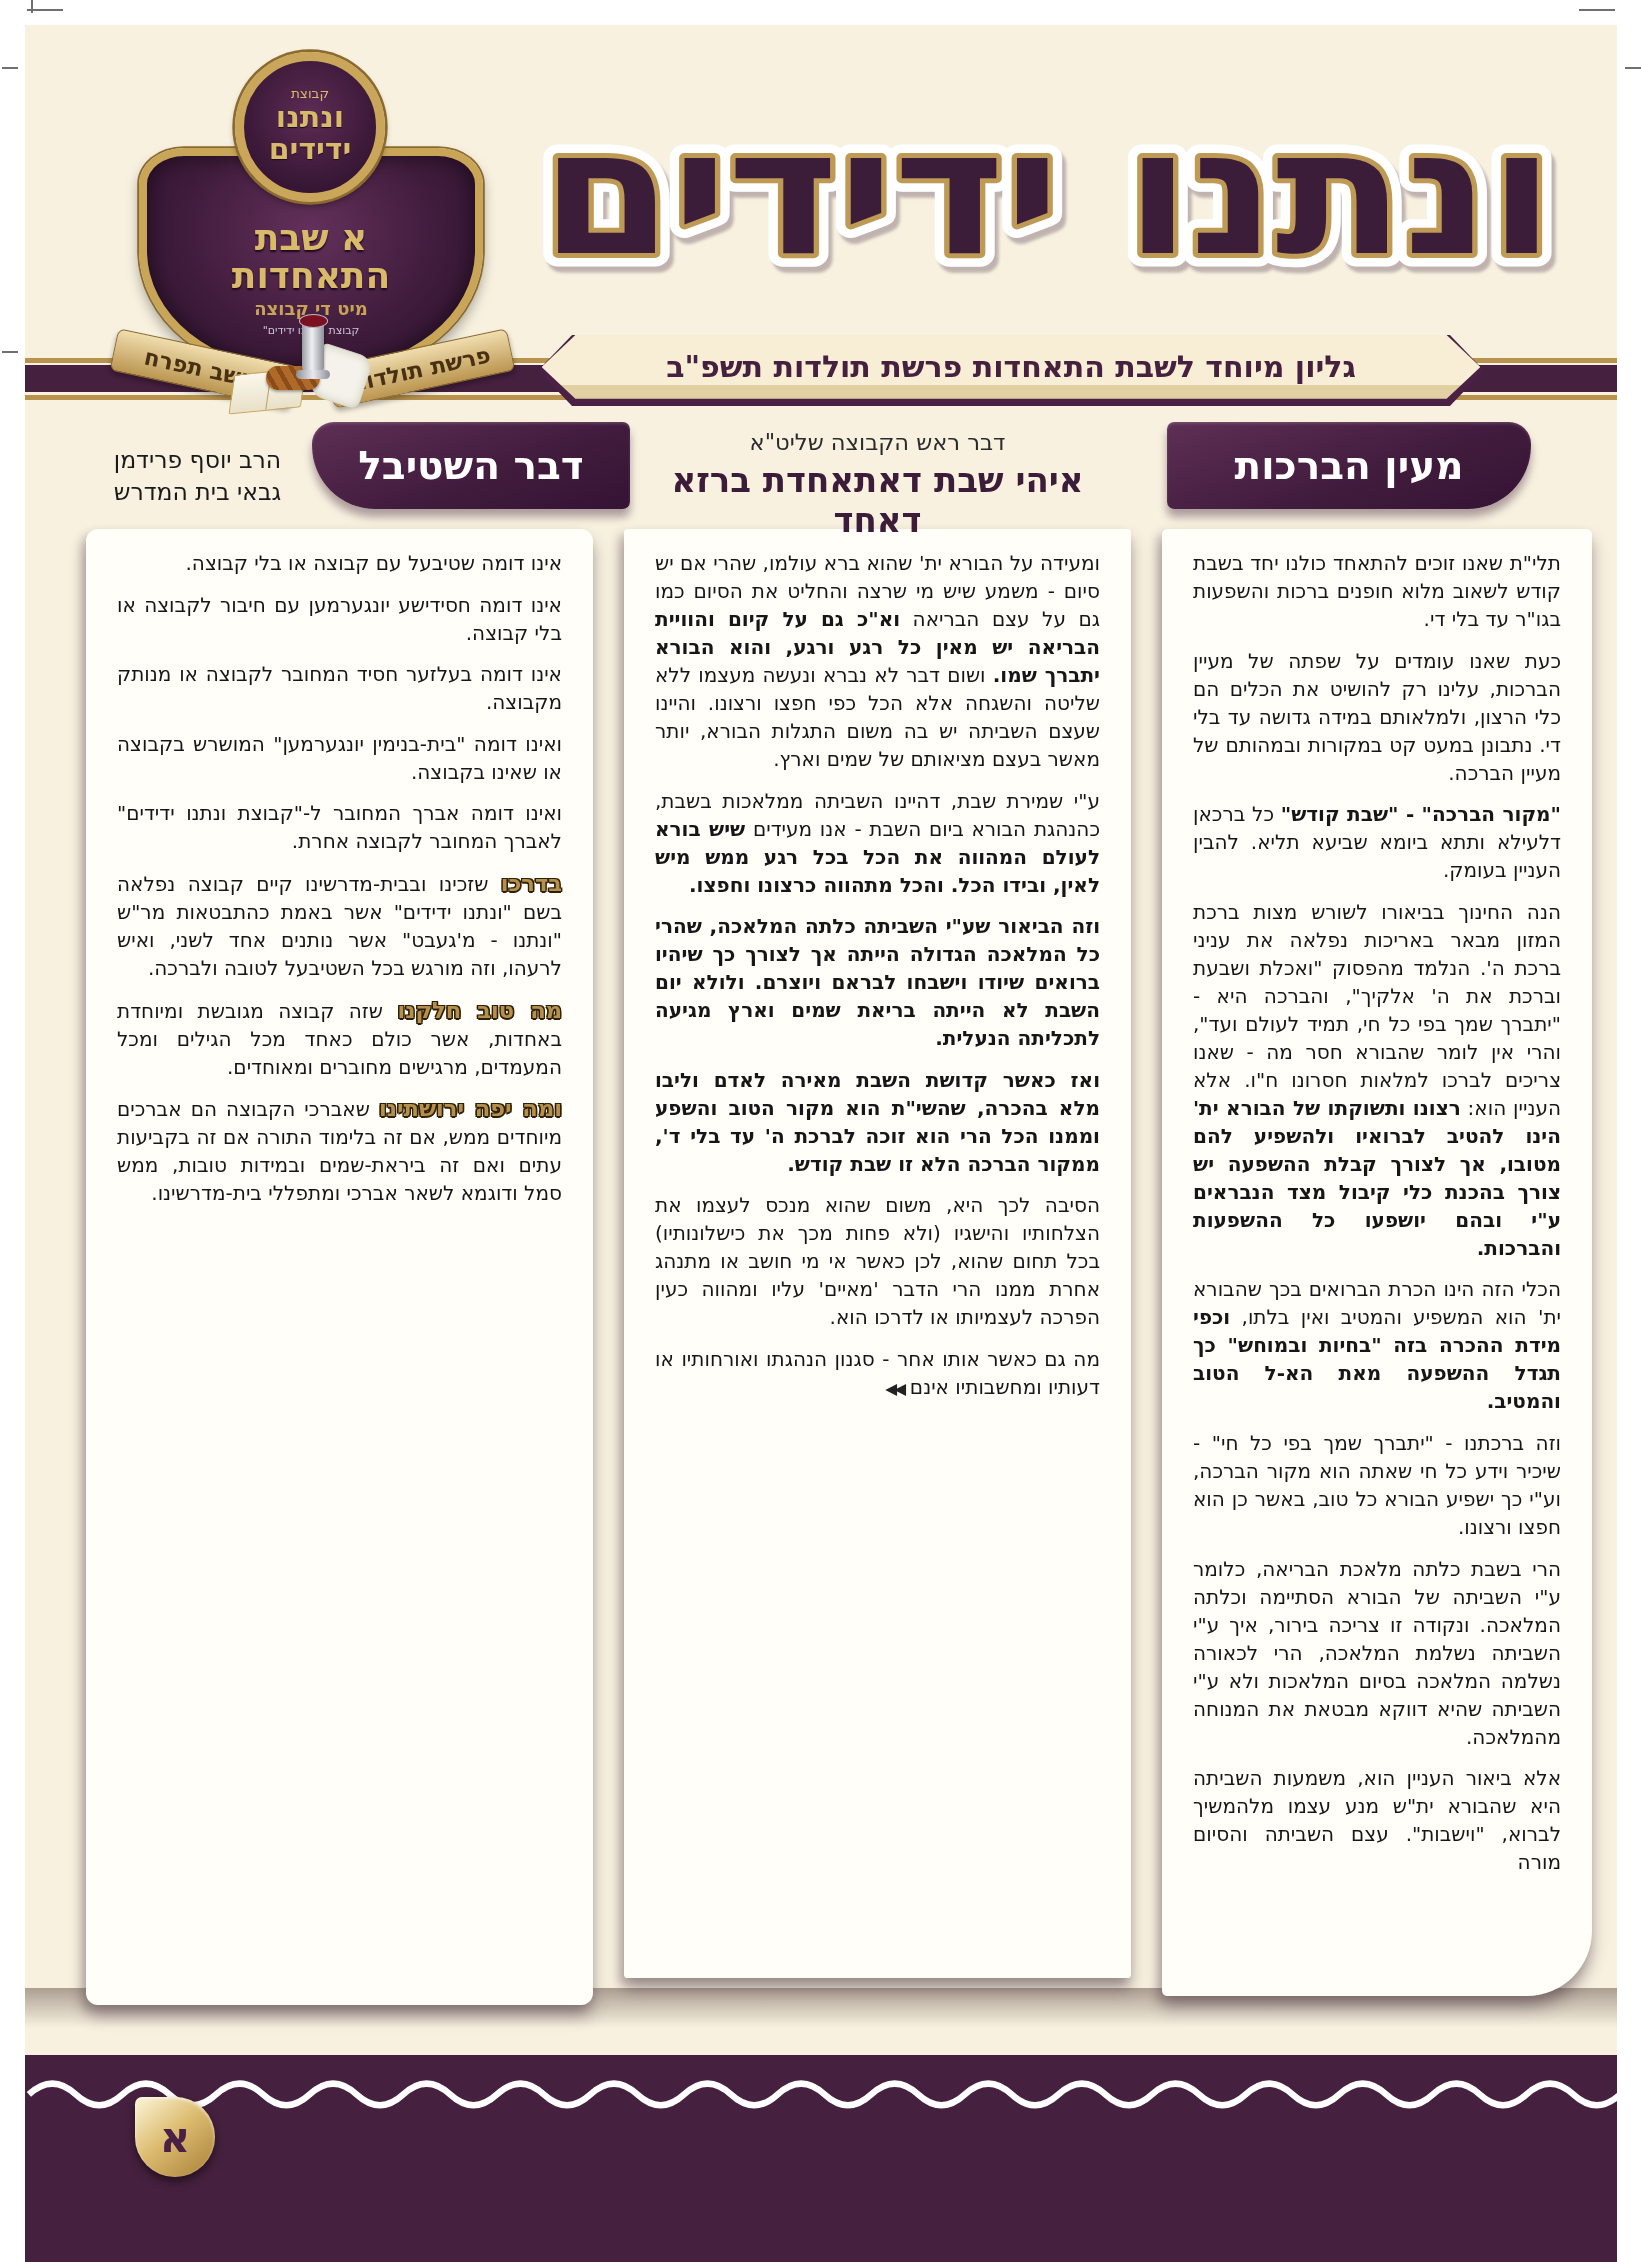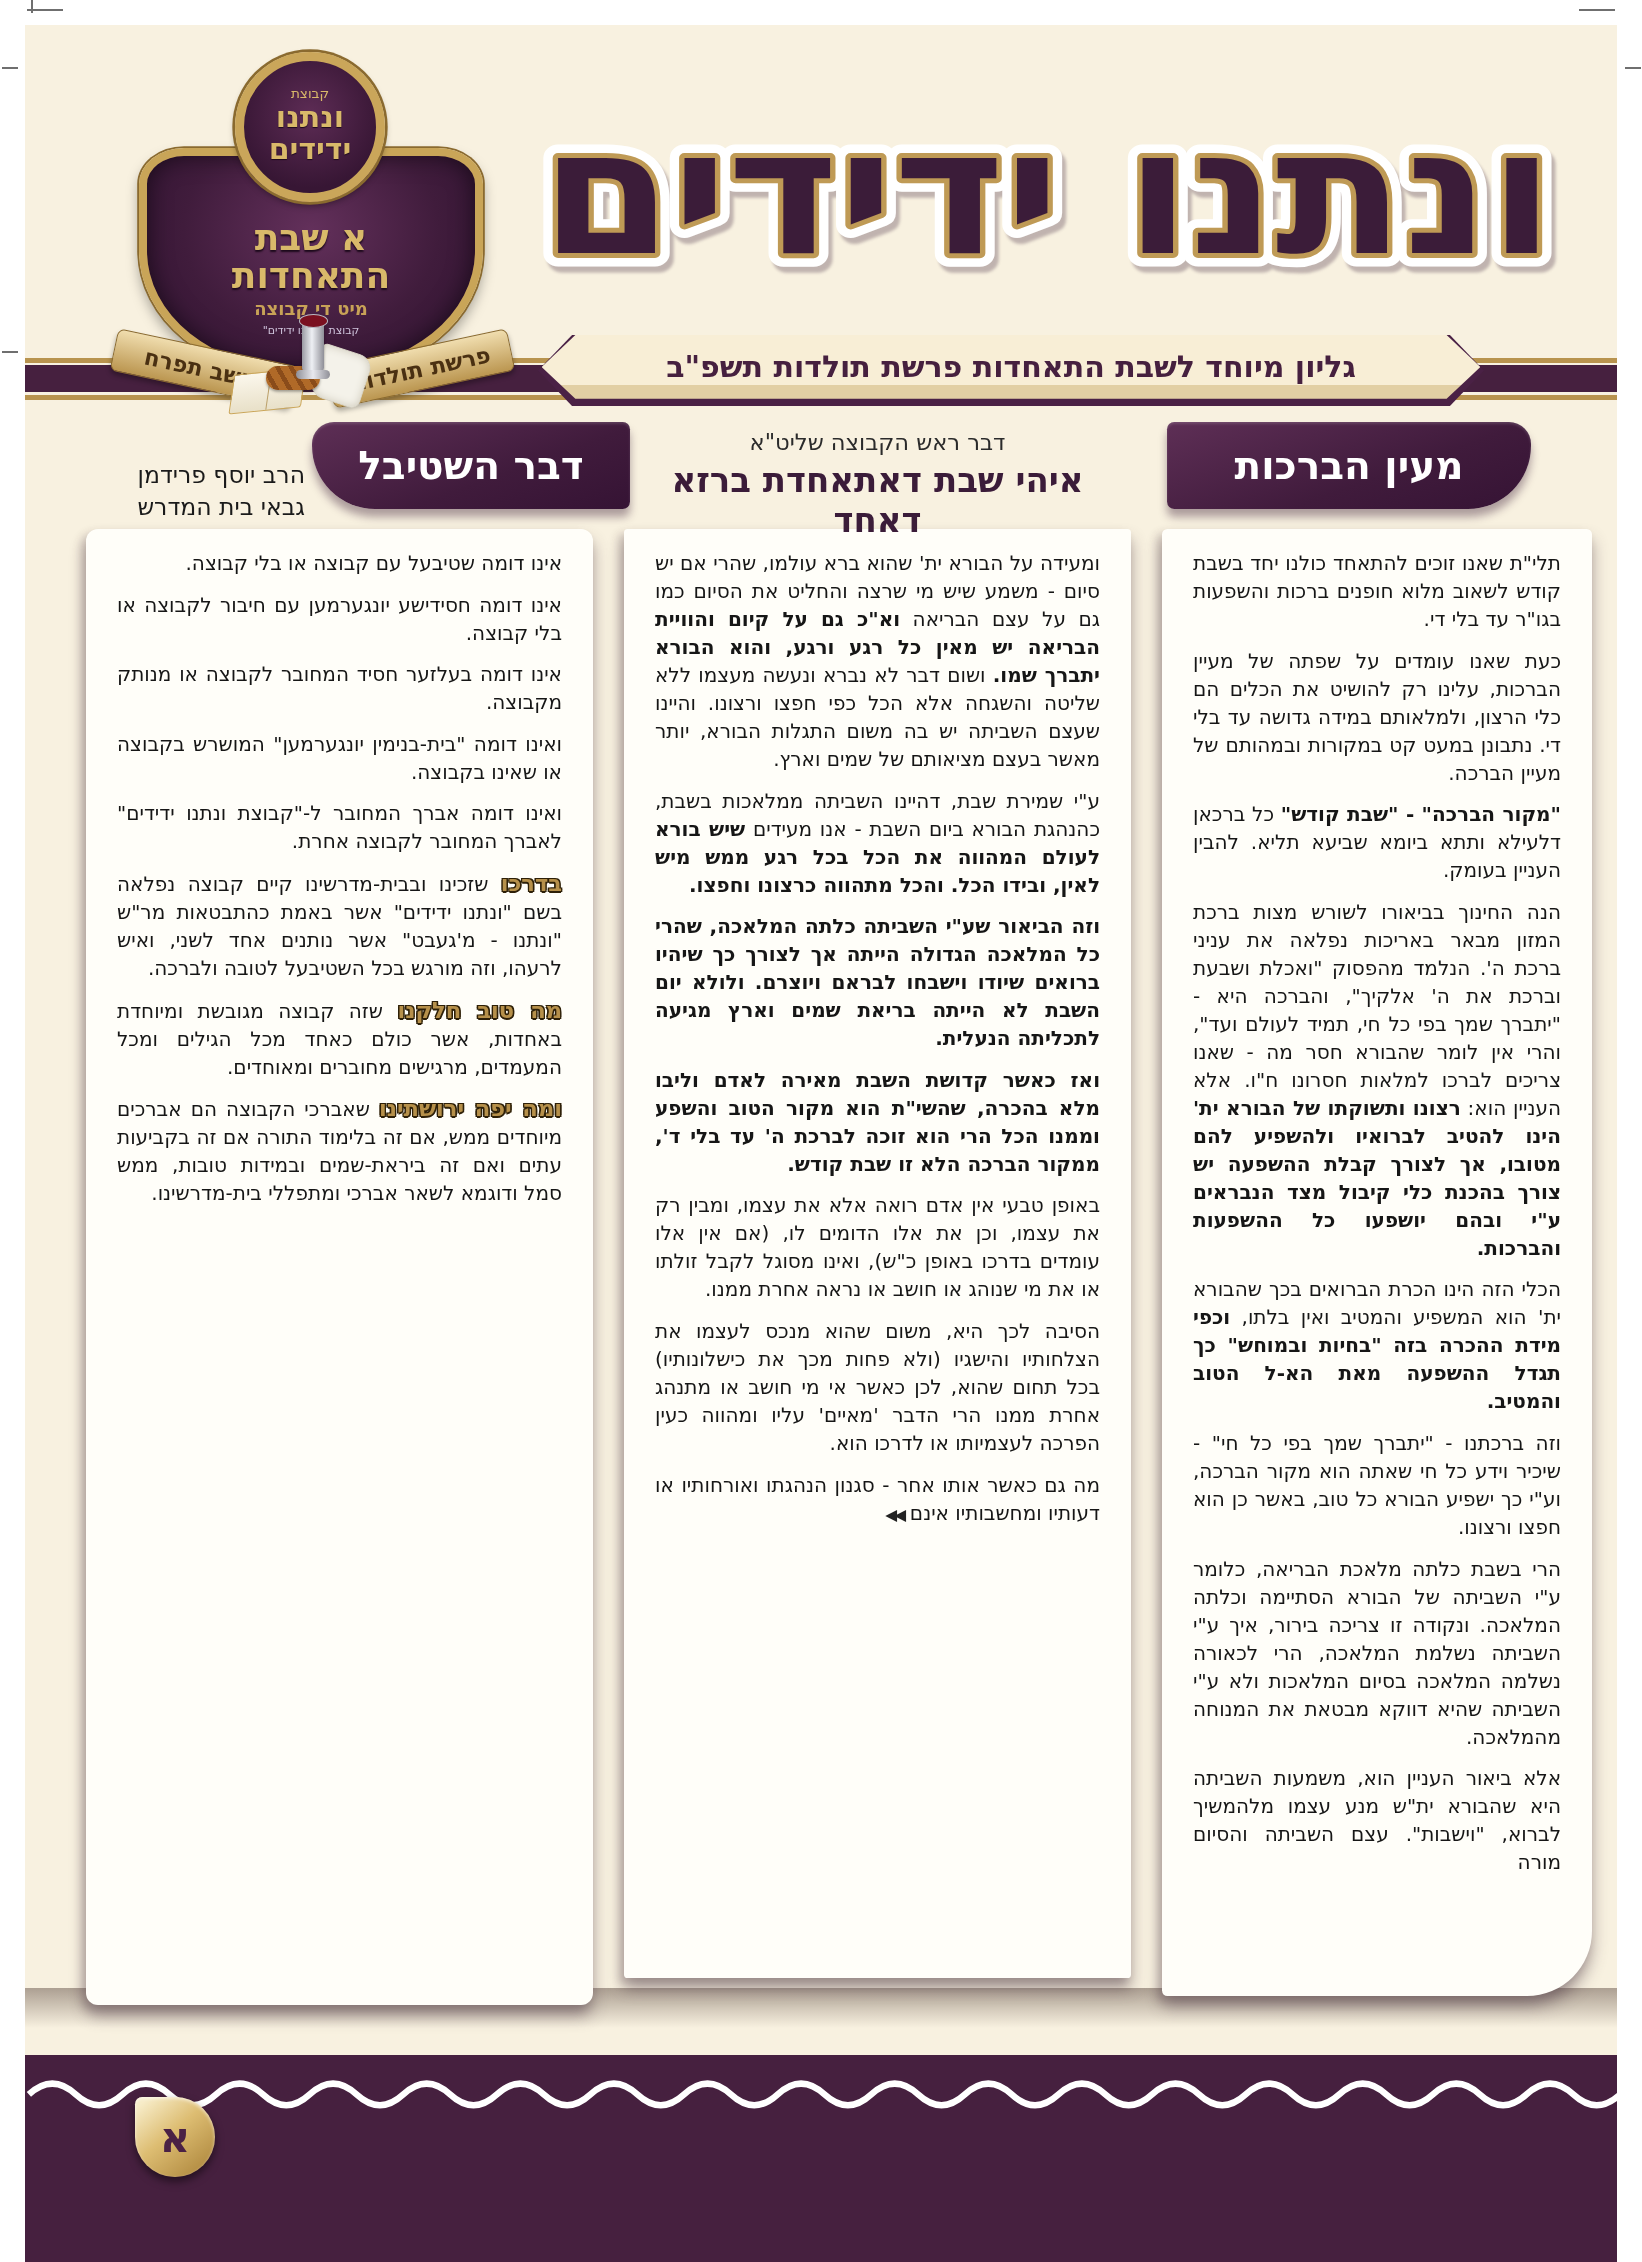--- a/index.html
+++ b/index.html
@@ -60,22 +60,22 @@
     background:linear-gradient(#f8eed6 0 78%,#e2cfa4 78% 100%);
     clip-path:polygon(0% 50%,3.6% 0%,96.4% 0%,100% 50%,96.4% 100%,3.6% 100%);
     display:flex;align-items:center;justify-content:center;direction:rtl;}
   .banner-text{font-size:30px;font-weight:bold;color:#46203f;}
   
   .badge{position:absolute;top:422px;height:87px;z-index:4;display:flex;align-items:center;justify-content:center;
     background:linear-gradient(160deg,#5e2f56,#401b3c 60%,#351334);color:#fff;font-weight:bold;font-size:39px;
     box-shadow:0 8.1px 9px rgba(60,30,55,.4),inset 0 1.8px 2.7px rgba(255,255,255,.16);direction:rtl;}
   .badge-right{left:1167px;width:364px;border-radius:7.2px 22px 63px 7.2px;}
   .badge-left{left:312px;width:318px;border-radius:22px 7.2px 7.2px 63px;}
-  .author{position:absolute;left:90px;top:445px;width:215px;direction:rtl;
-    font-size:23.5px;color:#1a1a1a;line-height:1.35;z-index:4;margin-top:15px;}
+  .author{position:absolute;left:90px;top:445px;width:215px;text-align:center;direction:rtl;
+    font-size:23.5px;color:#1a1a1a;line-height:1.35;z-index:4;}
   .mid-header{position:absolute;left:624px;top:429px;width:507px;text-align:center;direction:rtl;z-index:4;}
   .mid-kicker{font-size:22.6px;color:#2b2b2b;}
   .mid-headline{font-size:34px;font-weight:bold;color:#3b1c39;margin-top:5.4px;}
   
   .cards-shadow{position:absolute;left:25px;top:1988px;width:1592px;height:40px;z-index:1;
     background:linear-gradient(rgba(110,92,82,.55),rgba(110,92,82,0));}
   .card{position:absolute;top:529px;background:#fffef9;box-sizing:border-box;overflow:hidden;z-index:3;
     padding:20px 31px;direction:rtl;
     box-shadow:0 11px 16.3px rgba(80,60,70,.45),-4.5px 5.4px 9px rgba(80,60,70,.22);}
   .card-left{left:86px;width:507px;height:1476px;border-radius:12px;}
@@ -164,21 +164,20 @@
     <p class="para"><span class="seg-n">הכלי הזה הינו הכרת הברואים בכך שהבורא ית' הוא המשפיע והמטיב ואין בלתו, </span><span class="seg-b">וכפי מידת ההכרה בזה "בחיות ובמוחש" כך תגדל ההשפעה מאת הא-ל הטוב והמטיב.</span></p>
     <p class="para"><span class="seg-n">וזה ברכתנו - "יתברך שמך בפי כל חי" - שיכיר וידע כל חי שאתה הוא מקור הברכה, וע"י כך ישפיע הבורא כל טוב, באשר כן הוא חפצו ורצונו.</span></p>
     <p class="para"><span class="seg-n">הרי בשבת כלתה מלאכת הבריאה, כלומר ע"י השביתה של הבורא הסתיימה וכלתה המלאכה. ונקודה זו צריכה בירור, איך ע"י השביתה נשלמת המלאכה, הרי לכאורה נשלמה המלאכה בסיום המלאכות ולא ע"י השביתה שהיא דווקא מבטאת את המנוחה מהמלאכה.</span></p>
     <p class="para"><span class="seg-n">אלא ביאור העניין הוא, משמעות השביתה היא שהבורא ית"ש מנע עצמו מלהמשיך לברוא, "וישבות". עצם השביתה והסיום מורה</span></p>
   </div>
 <div class="card card-mid">
     <p class="para"><span class="seg-n">ומעידה על הבורא ית' שהוא ברא עולמו, שהרי אם יש סיום - משמע שיש מי שרצה והחליט את הסיום כמו גם על עצם הבריאה </span><span class="seg-b">וא"כ גם על קיום והוויית הבריאה יש מאין כל רגע ורגע, והוא הבורא יתברך שמו.</span><span class="seg-n"> ושום דבר לא נברא ונעשה מעצמו ללא שליטה והשגחה אלא הכל כפי חפצו ורצונו. והיינו שעצם השביתה יש בה משום התגלות הבורא, יותר מאשר בעצם מציאותם של שמים וארץ.</span></p>
     <p class="para"><span class="seg-n">ע"י שמירת שבת, דהיינו השביתה ממלאכות בשבת, כהנהגת הבורא ביום השבת - אנו מעידים </span><span class="seg-b">שיש בורא לעולם המהווה את הכל בכל רגע ממש מיש לאין, ובידו הכל. והכל מתהווה כרצונו וחפצו.</span></p>
     <p class="para"><span class="seg-b">וזה הביאור שע"י השביתה כלתה המלאכה, שהרי כל המלאכה הגדולה הייתה אך לצורך כך שיהיו ברואים שיודו וישבחו לבראם ויוצרם. ולולא יום השבת לא הייתה בריאת שמים וארץ מגיעה לתכליתה הנעלית.</span></p>
     <p class="para"><span class="seg-b">ואז כאשר קדושת השבת מאירה לאדם וליבו מלא בהכרה, שהשי"ת הוא מקור הטוב והשפע וממנו הכל הרי הוא זוכה לברכת ה' עד בלי ד', ממקור הברכה הלא זו שבת קודש.</span></p>
-    <p class="para"><span class="seg-n">באופן טבעי אין אדם רואה אלא את עצמו, ומבין רק את עצמו, וכן את אלו הדומים לו, (אם אין אלו עומדים בדרכו באופן כ"ש), ואינו מסוגל לקבל זולתו או את מי שנוהג או חושב או נראה אחרת ממנו.</span></p>
     <p class="para"><span class="seg-n">הסיבה לכך היא, משום שהוא מנכס לעצמו את הצלחותיו והישגיו (ולא פחות מכך את כישלונותיו) בכל תחום שהוא, לכן כאשר אי מי חושב או מתנהג אחרת ממנו הרי הדבר 'מאיים' עליו ומהווה כעין הפרכה לעצמיותו או לדרכו הוא.</span></p>
     <p class="para"><span class="seg-n">מה גם כאשר אותו אחר - סגנון הנהגתו ואורחותיו או דעותיו ומחשבותיו אינם </span><span class="seg-a">◀◀</span></p>
   </div>
 <div class="card card-left">
     <p class="para"><span class="seg-n">אינו דומה שטיבעל עם קבוצה או בלי קבוצה.</span></p>
     <p class="para"><span class="seg-n">אינו דומה חסידישע יונגערמען עם חיבור לקבוצה או בלי קבוצה.</span></p>
     <p class="para"><span class="seg-n">אינו דומה בעלזער חסיד המחובר לקבוצה או מנותק מקבוצה.</span></p>
     <p class="para"><span class="seg-n">ואינו דומה "בית-בנימין יונגערמען" המושרש בקבוצה או שאינו בקבוצה.</span></p>
     <p class="para"><span class="seg-n">ואינו דומה אברך המחובר ל-"קבוצת ונתנו ידידים" לאברך המחובר לקבוצה אחרת.</span></p>
     <p class="para"><span class="seg-g">בדרכו</span><span class="seg-n"> שזכינו ובבית-מדרשינו קיים קבוצה נפלאה בשם "ונתנו ידידים" אשר באמת כהתבטאות מר"ש "ונתנו - מ'געבט" אשר נותנים אחד לשני, ואיש לרעהו, וזה מורגש בכל השטיבעל לטובה ולברכה.</span></p>

